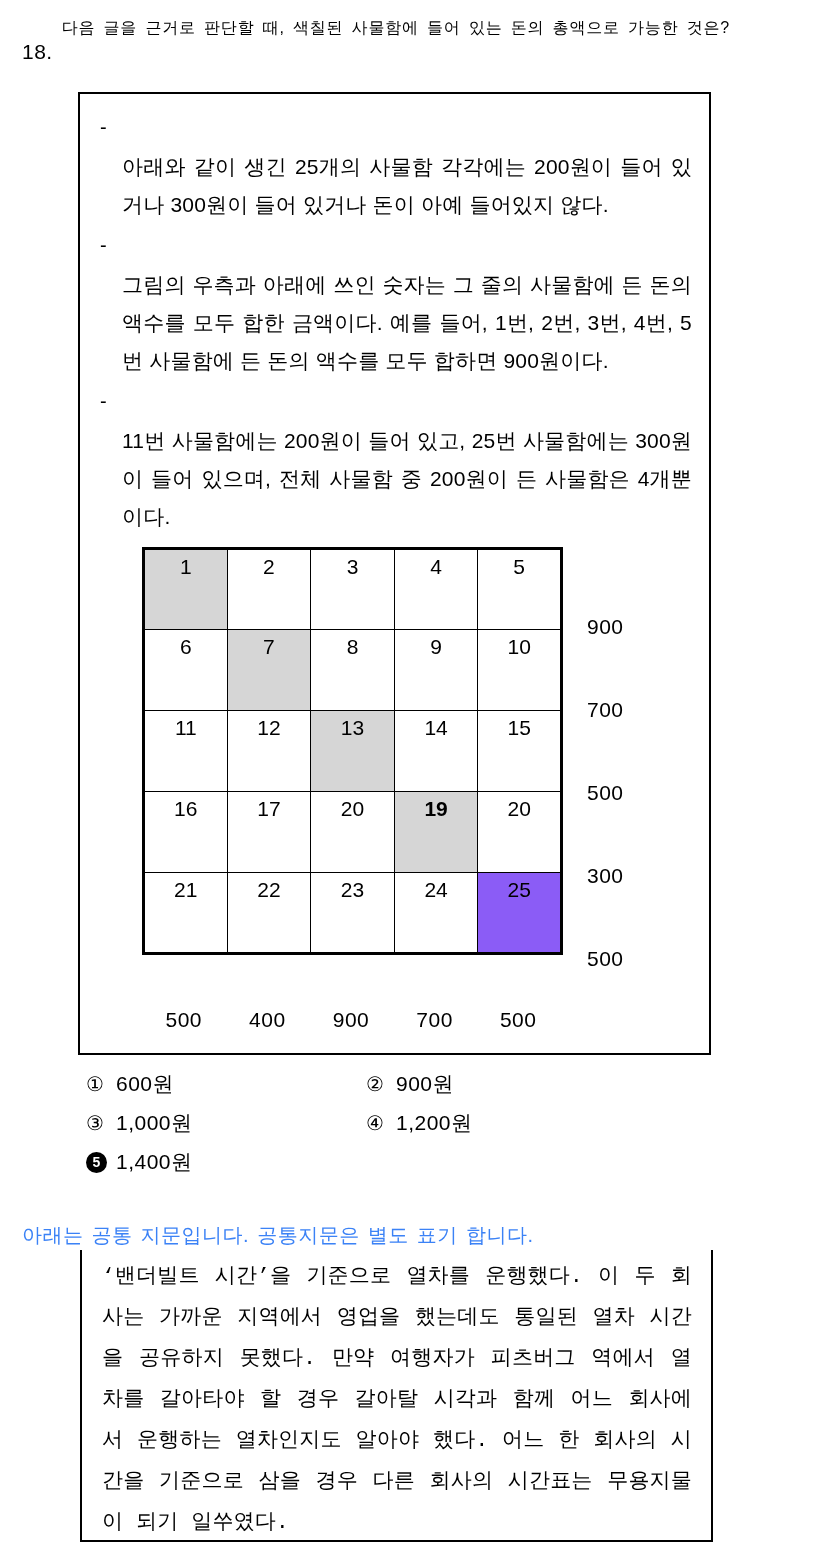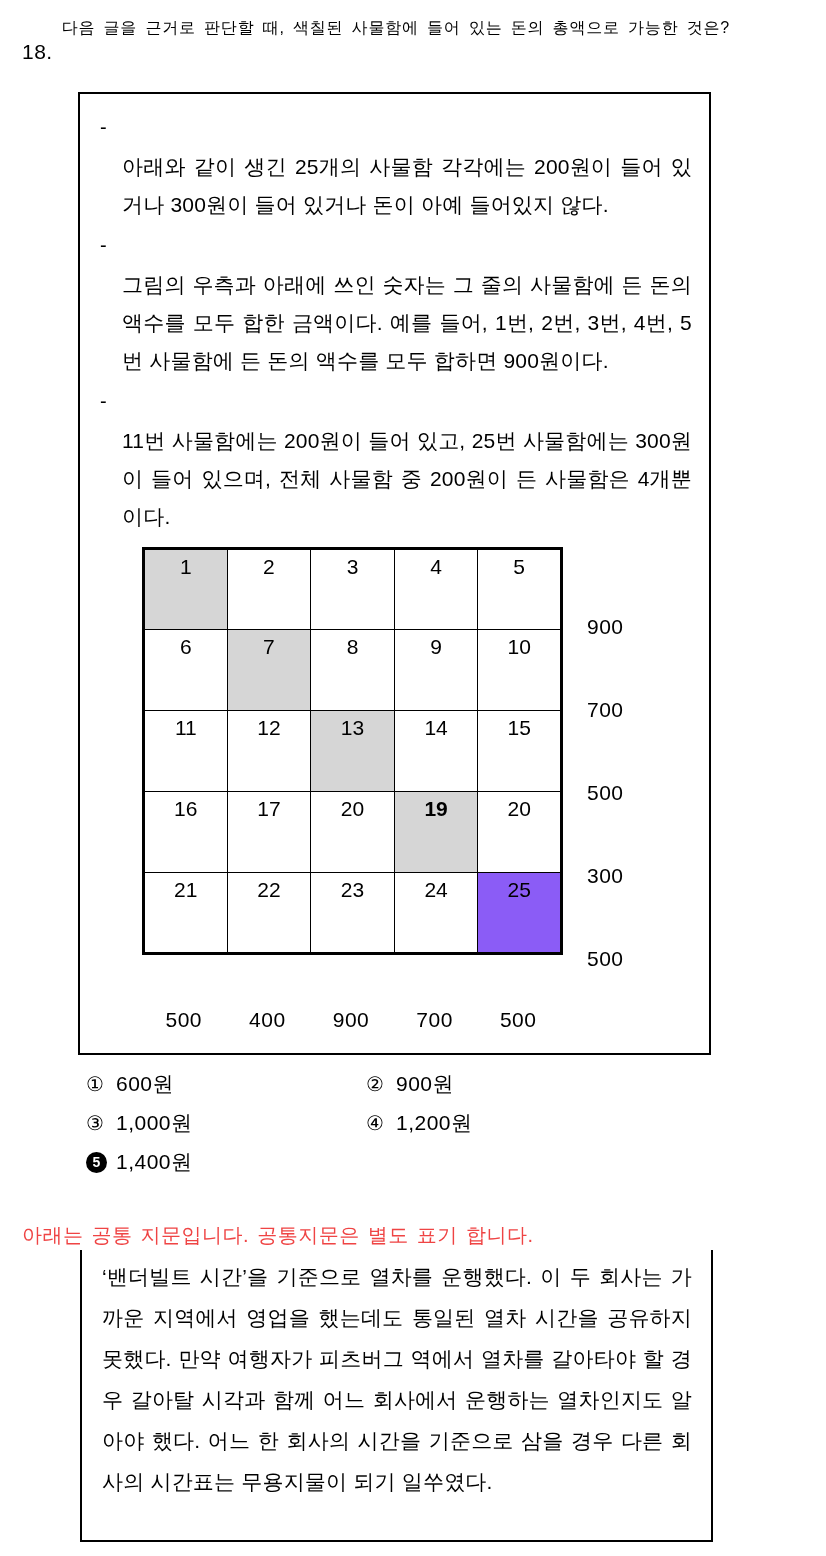--- a/index.html
+++ b/index.html
@@ -193,20 +193,21 @@
   .passage-box {
     position: absolute;
     left: 80px;
     top: 1250px;
     width: 633px;
     height: 292px;
     border: 2px solid #000000;
     border-top: none;
     box-sizing: border-box;
     background: #ffffff;
+    font-family: Liberation Mono, monospace;
   }
   .passage-text {
     position: absolute;
     left: 20px;
     top: 6px;
     width: 590px;
     font-size: 21px;
     line-height: 41px;
     letter-spacing: 0.2px;
     text-align: justify;
@@ -322,17 +323,17 @@
     </div>
   </div>
   <div class="choice-row">
     <div class="choice">
       <span class="choice-marker filled">5</span>
       <span class="choice-label">1,400원</span>
     </div>
   </div>
 </div>
 
-<div class="notice" style="color: #ef4444;">아래는 공통 지문입니다. 공통지문은 별도 표기 합니다.</div>
+<div class="notice" style="color: #3b82f6;">아래는 공통 지문입니다. 공통지문은 별도 표기 합니다.</div>
 
 <div class="passage-box">
   <div class="passage-text">‘밴더빌트 시간’을 기준으로 열차를 운행했다. 이 두 회사는 가까운 지역에서 영업을 했는데도 통일된 열차 시간을 공유하지 못했다. 만약 여행자가 피츠버그 역에서 열차를 갈아타야 할 경우 갈아탈 시각과 함께 어느 회사에서 운행하는 열차인지도 알아야 했다. 어느 한 회사의 시간을 기준으로 삼을 경우 다른 회사의 시간표는 무용지물이 되기 일쑤였다.</div>
 </div>
 
 </body></html>

